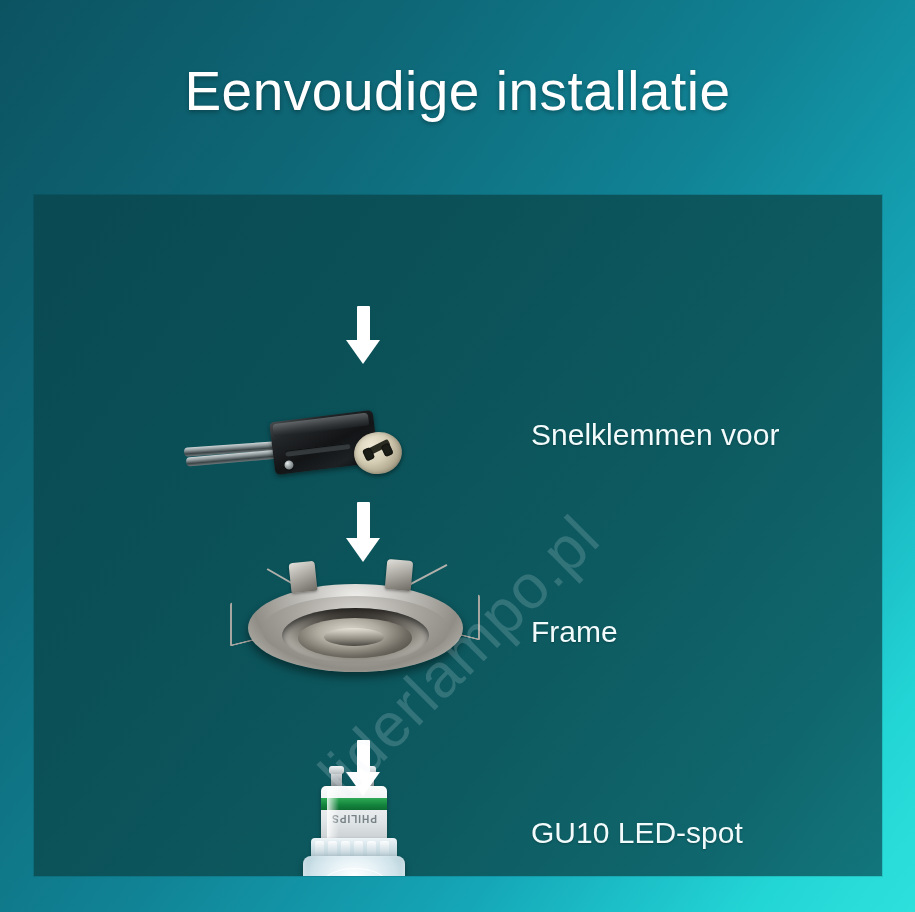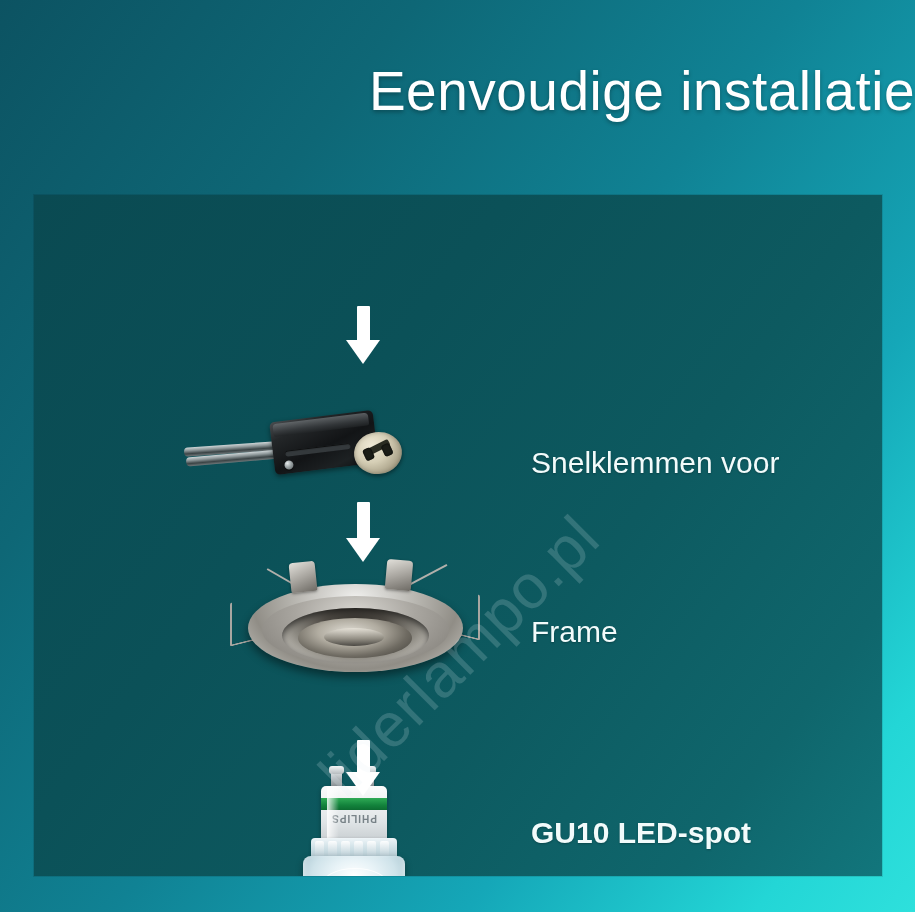--- a/index.html
+++ b/index.html
@@ -15,21 +15,21 @@
         #0c5362 0%,
         #0e6776 26%,
         #108294 50%,
         #15a7b8 72%,
         #23d6d6 90%,
         #2ee0dc 100%);
   }
   
   #title{
     position:absolute;left:0;top:60px;width:915px;
-    text-align:right;
+    text-align:center;
     color:#ffffff;
     font-size:55px;
     font-weight:400;
     letter-spacing:0.5px;
     line-height:62px;
     text-shadow:0 2px 4px rgba(0,0,0,0.30);
     white-space:nowrap;
   }
   
   #panel{
@@ -286,21 +286,21 @@
         <div class="tb-slot"></div>
         <div class="tb-screw" style="left:10px;top:40px;"></div>
         <div class="tb-screw" style="left:86px;top:44px;"></div>
       </div>
       <div class="tb-socket">
         <div class="slotline"></div>
         <div class="hole h1"></div>
         <div class="hole h2"></div>
       </div>
     </div>
-    <div class="row-label" style="top:248px;">
+    <div class="row-label" style="top:220px;">
       <div>Snelklemmen voor</div>
     </div>
 
     <div class="arrow" style="left:312px;top:111px;width:34px;height:58px;">
       <div class="shaft" style="height:38px;"></div>
       <div class="head" style="top:34px;"></div>
     </div>
 
     <div class="art" id="art-frame">
       <div class="fr-arm a1"></div>
@@ -344,21 +344,21 @@
         <div class="seg" style="left:43px;"></div>
         <div class="seg" style="left:56px;"></div>
         <div class="seg" style="left:69px;"></div>
       </div>
       <div class="bl-lens">
         <div class="facet f1"></div>
         <div class="facet f2"></div>
 
       </div>
     </div>
-    <div class="row-label" style="top:618px;font-weight:bold;">
+    <div class="row-label" style="top:618px;">
       <div>GU10 LED-spot</div>
     </div>
 
     <div class="arrow" style="left:312px;top:545px;width:34px;height:56px;">
       <div class="shaft" style="height:36px;"></div>
       <div class="head" style="top:32px;"></div>
     </div>
 
     <div id="watermark">liderlampo.pl</div>
 

